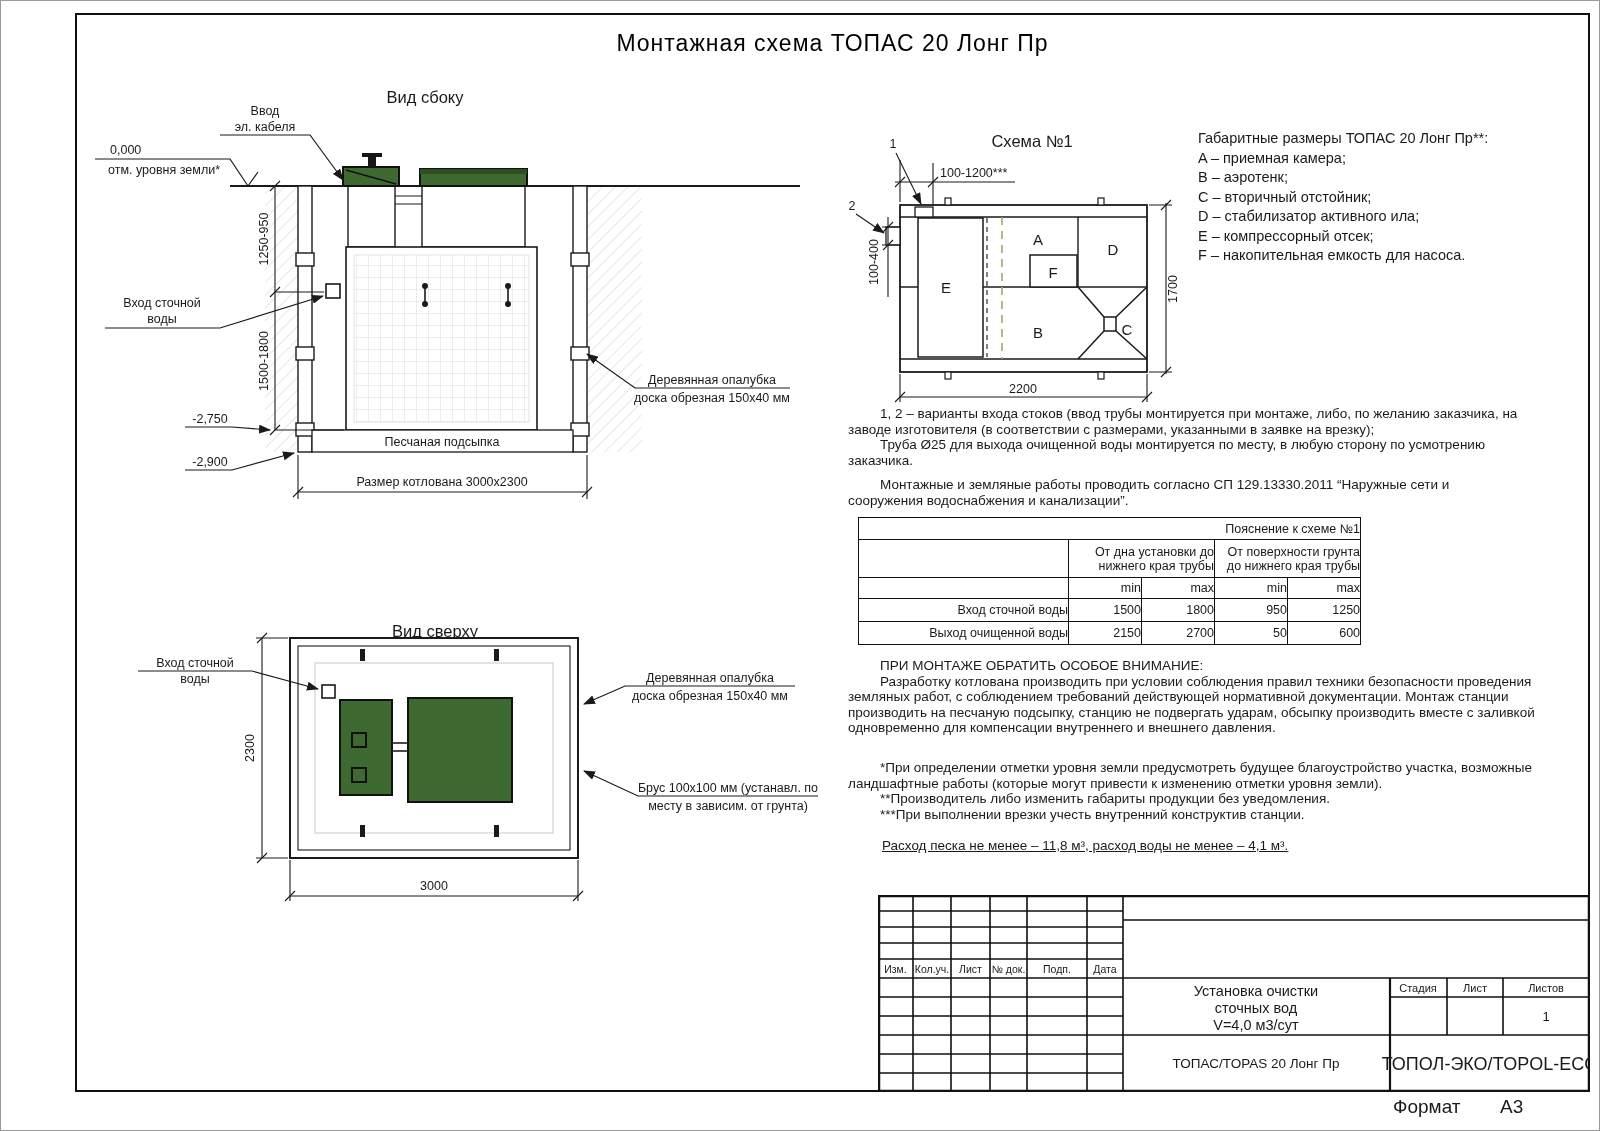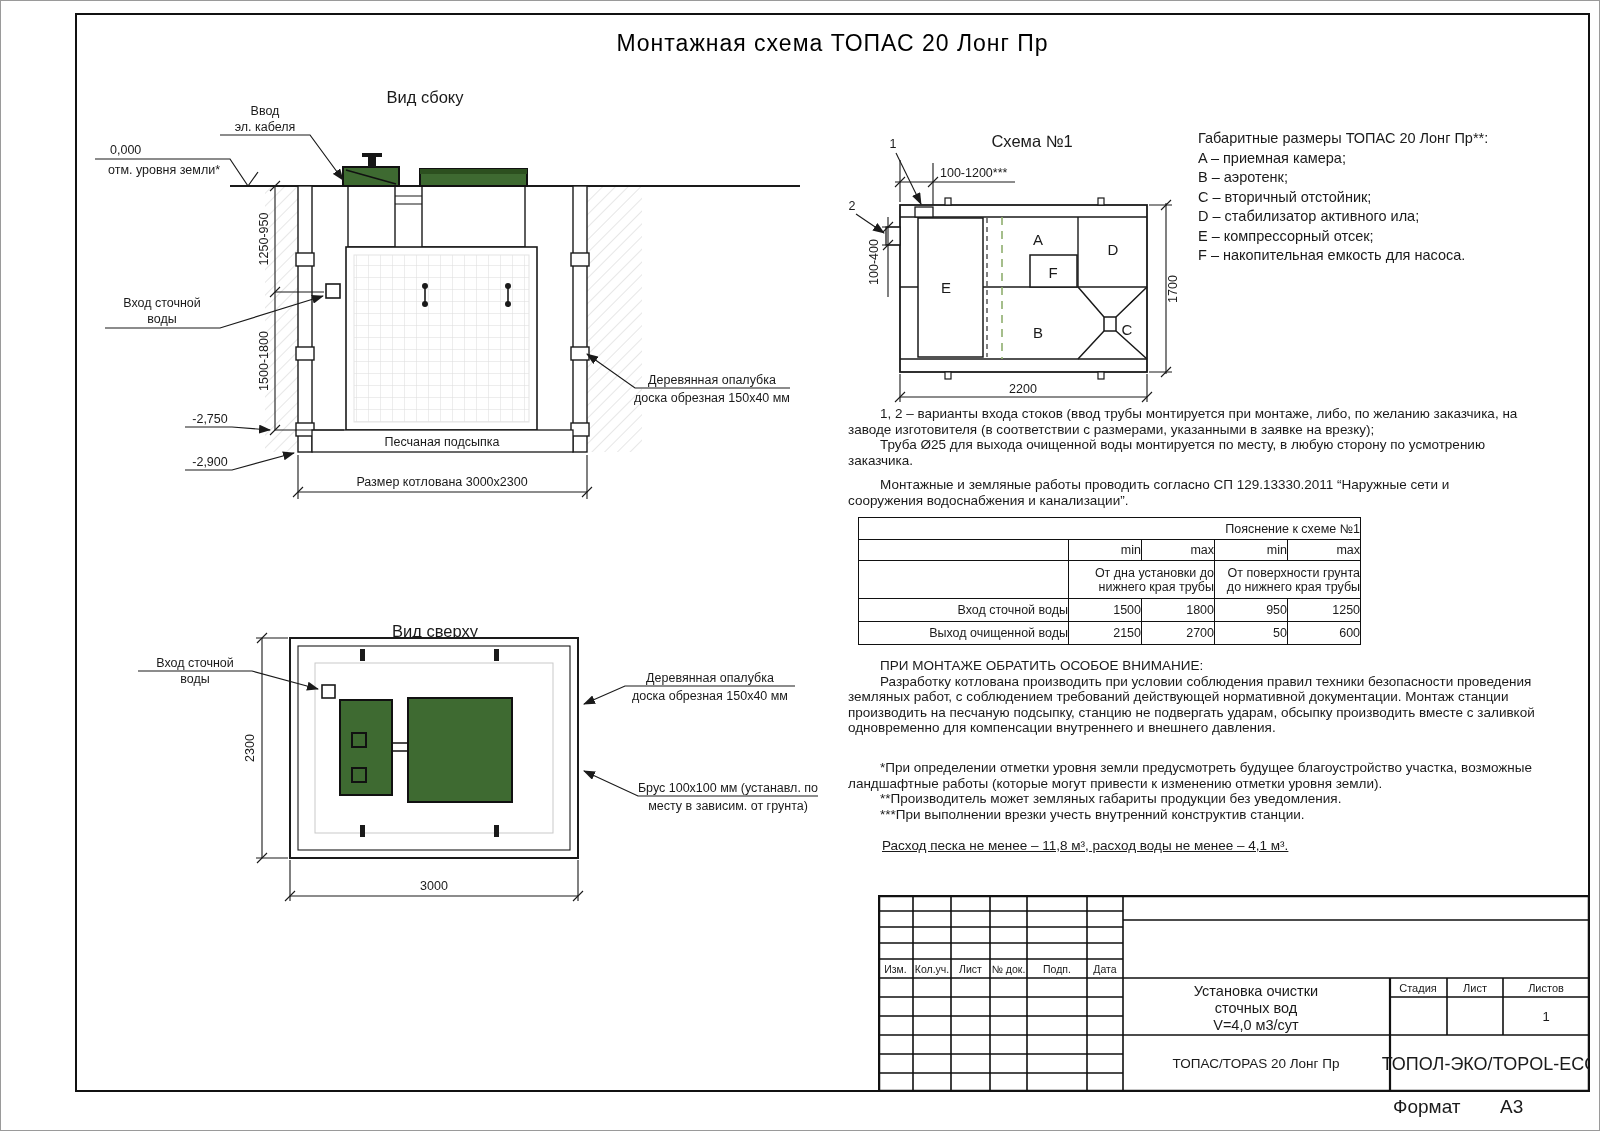--- a/index.html
+++ b/index.html
@@ -236,30 +236,30 @@
       <col style="width:73px">
       <col style="width:73px">
       <col style="width:73px">
       <col style="width:73px">
     </colgroup>
   <tbody>
       <tr>
         <td colspan="5" style="height:22px">Пояснение к схеме №1</td>
       </tr>
   <tr>
+    <td style="height:38px"></td>
+    <td colspan="2">От дна установки до нижнего края трубы</td>
+    <td colspan="2">От поверхности грунта до нижнего края трубы</td>
+  </tr>
+  <tr>
     <td style="height:21px"></td>
     <td>min</td>
     <td>max</td>
     <td>min</td>
     <td>max</td>
-  </tr>
-  <tr>
-    <td style="height:38px"></td>
-    <td colspan="2">От дна установки до нижнего края трубы</td>
-    <td colspan="2">От поверхности грунта до нижнего края трубы</td>
   </tr>
   <tr>
     <td style="height:23px">Вход сточной воды</td>
     <td>1500</td>
     <td>1800</td>
     <td>950</td>
     <td>1250</td>
   </tr>
   <tr>
     <td style="height:23px">Выход очищенной воды</td>
@@ -271,21 +271,21 @@
 </tbody>
   </table>
 
 <div class="abs txtblock" style="left:848px;top:658px;width:694px">
   <div class="attn-h">ПРИ МОНТАЖЕ ОБРАТИТЬ ОСОБОЕ ВНИМАНИЕ:</div>
   <p>Разработку котлована производить при условии соблюдения правил техники безопасности проведения земляных работ, с соблюдением требований действующей нормативной документации. Монтаж станции производить на песчаную подсыпку, станцию не подвергать ударам, обсыпку производить вместе с заливкой одновременно для компенсации внутреннего и внешнего давления.</p>
 </div>
 
 <div class="abs txtblock" style="left:848px;top:760px;width:700px">
   <p>*При определении отметки уровня земли предусмотреть будущее благоустройство участка, возможные ландшафтные работы (которые могут привести к изменению отметки уровня земли).</p>
-  <p>**Производитель может земляных габариты продукции без уведомления.</p>
+  <p>**Производитель либо изменить габариты продукции без уведомления.</p>
   <p>***При выполнении врезки учесть внутренний конструктив станции.</p>
 </div>
 
 <div class="abs txtblock underl" style="left:882px;top:838px;width:560px">Расход песка не менее – 11,8 м³, расход воды не менее – 4,1 м³.</div>
 
 <svg class="abs" style="left:90px;top:585px" width="760" height="340" viewBox="0 0 760 340">
   <defs>
     <marker id="arrC" markerWidth="12" markerHeight="9" refX="11" refY="4.5" orient="auto" markerUnits="userSpaceOnUse">
       <path d="M0,0 L12,4.5 L0,9 z" fill="#1a1a1a"></path>
     </marker>

